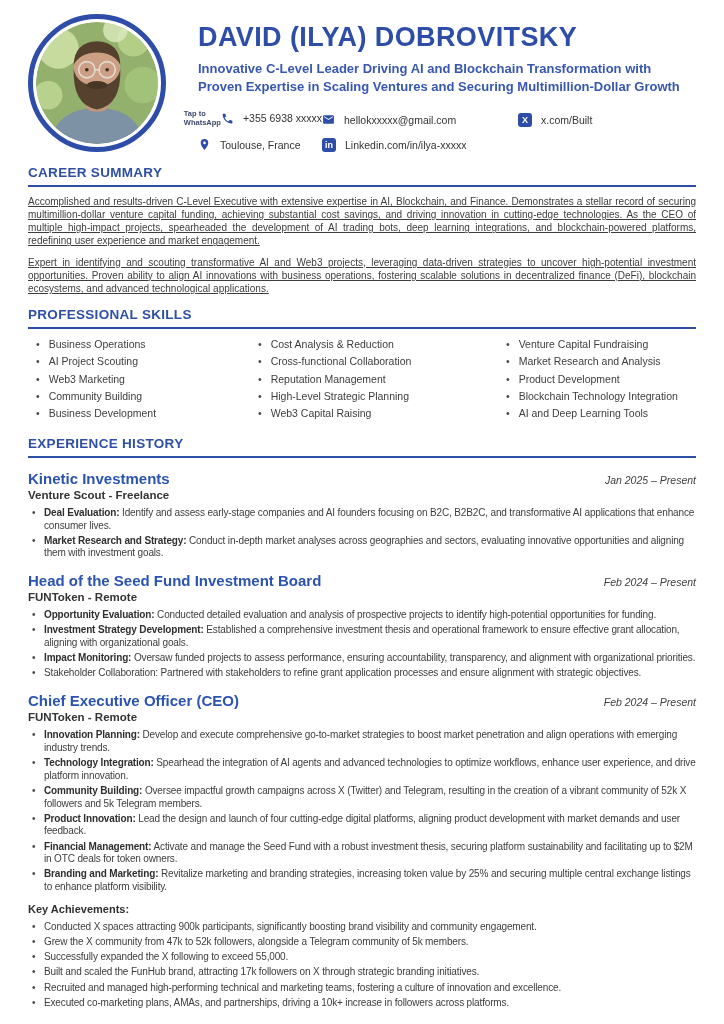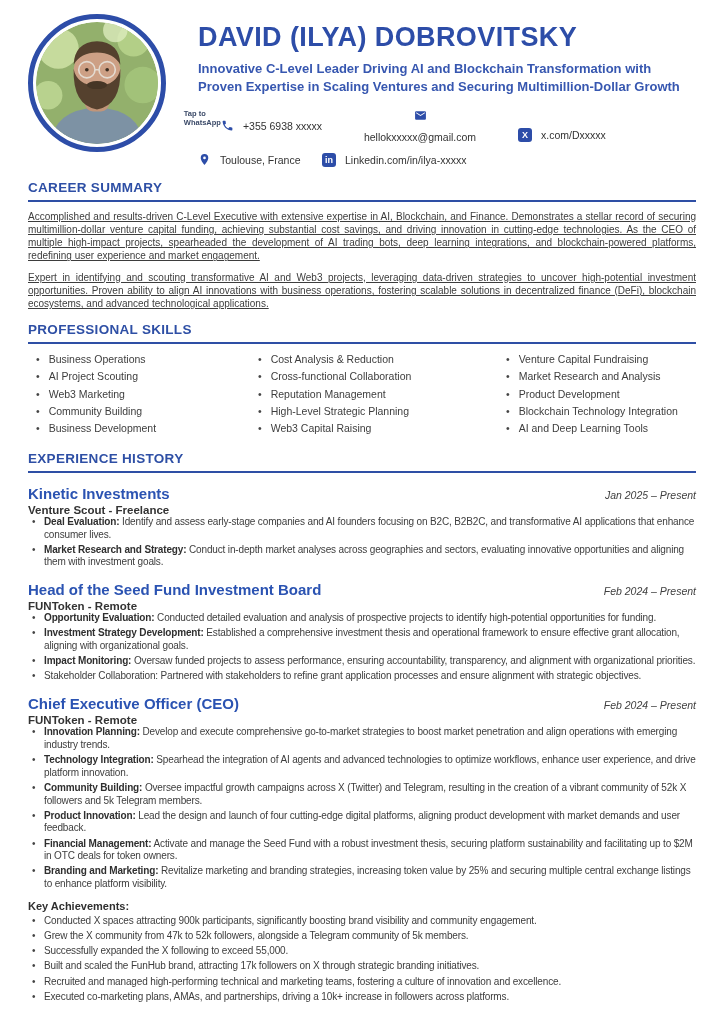--- a/index.html
+++ b/index.html
@@ -49,21 +49,21 @@
 
   .skills-grid { display: grid; grid-template-columns: 222px 248px auto; margin-top: 9px; padding-left: 8px; }
   .skill-item { display: flex; gap: 9px; font-size: 10.5px; margin-bottom: 3.5px; line-height: 1.3; }
   .dot { color: #444; flex: none; }
 
   .job { margin-top: 12px; }
   .job-head { display: flex; justify-content: space-between; align-items: baseline; }
   .job-title { font-size: 15px; font-weight: bold; color: #2b53b2; }
   .job-dates { font-size: 10.5px; font-style: italic; color: #3f3f3f; white-space: nowrap; }
   .job-sub { font-size: 11.5px; font-weight: bold; color: #333; margin-top: 2px; }
-  ul.bullets { list-style: none; }
+  ul.bullets { list-style: none; margin-top: 6px; }
   ul.bullets li {
     position: relative; padding-left: 16px; font-size: 10px; line-height: 1.27;
     margin-bottom: 2.5px; letter-spacing: -0.15px; color: #3d3d3d;
   }
   ul.bullets li::before { content: "•"; position: absolute; left: 4px; color: #444; }
   .lead { font-weight: bold; color: #2f2f2f; }
 
   .ach { margin-top: 9px; padding-bottom: 6px; }
   .ach-title { font-size: 11px; font-weight: bold; color: #2f2f2f; margin-bottom: 3px; }
 </style>
@@ -113,29 +113,29 @@
 
         <div class="wa-cell">
           <span class="wa-label">Tap to WhatsApp</span>
           <span class="contact">
             <svg class="cicon" viewBox="0 0 24 24">
                 <path d="M6.62 10.79a15.05 15.05 0 0 0 6.59 6.59l2.2-2.2a1 1 0 0 1 1.01-.25c1.12.37 2.33.57 3.58.57a1 1 0 0 1 1 1V20a1 1 0 0 1-1 1C10.85 21 3 13.15 3 3.99A1 1 0 0 1 4 3h3.5a1 1 0 0 1 1 1c0 1.25.2 2.45.57 3.57a1 1 0 0 1-.25 1.02l-2.2 2.2z"></path>
               </svg>
             <span class="txt">+355 6938 xxxxx</span>
           </span>
         </div>
-        <div class="contact" style="align-self:end;flex-direction:column;">
+        <div class="contact" style="align-self:end;">
           <svg class="cicon" viewBox="0 0 24 24">
               <path d="M20 4H4a2 2 0 0 0-2 2v12a2 2 0 0 0 2 2h16a2 2 0 0 0 2-2V6a2 2 0 0 0-2-2zm0 4-8 5-8-5V6l8 5 8-5v2z"></path>
             </svg>
           <span class="txt">hellokxxxxx@gmail.com</span>
         </div>
         <div class="contact" style="align-self:end;">
           <span class="badge">X</span>
-          <span class="txt">x.com/Dxxxxx</span>
+          <span class="txt">x.com/Built</span>
         </div>
 
         <div class="contact">
           <svg class="cicon" viewBox="0 0 24 24">
               <path d="M12 2a7 7 0 0 0-7 7c0 5.25 7 13 7 13s7-7.75 7-13a7 7 0 0 0-7-7zm0 9.5A2.5 2.5 0 1 1 12 6.5a2.5 2.5 0 0 1 0 5z"></path>
             </svg>
           <span class="txt">Toulouse, France</span>
         </div>
         <div class="contact">
           <span class="badge">in</span>

